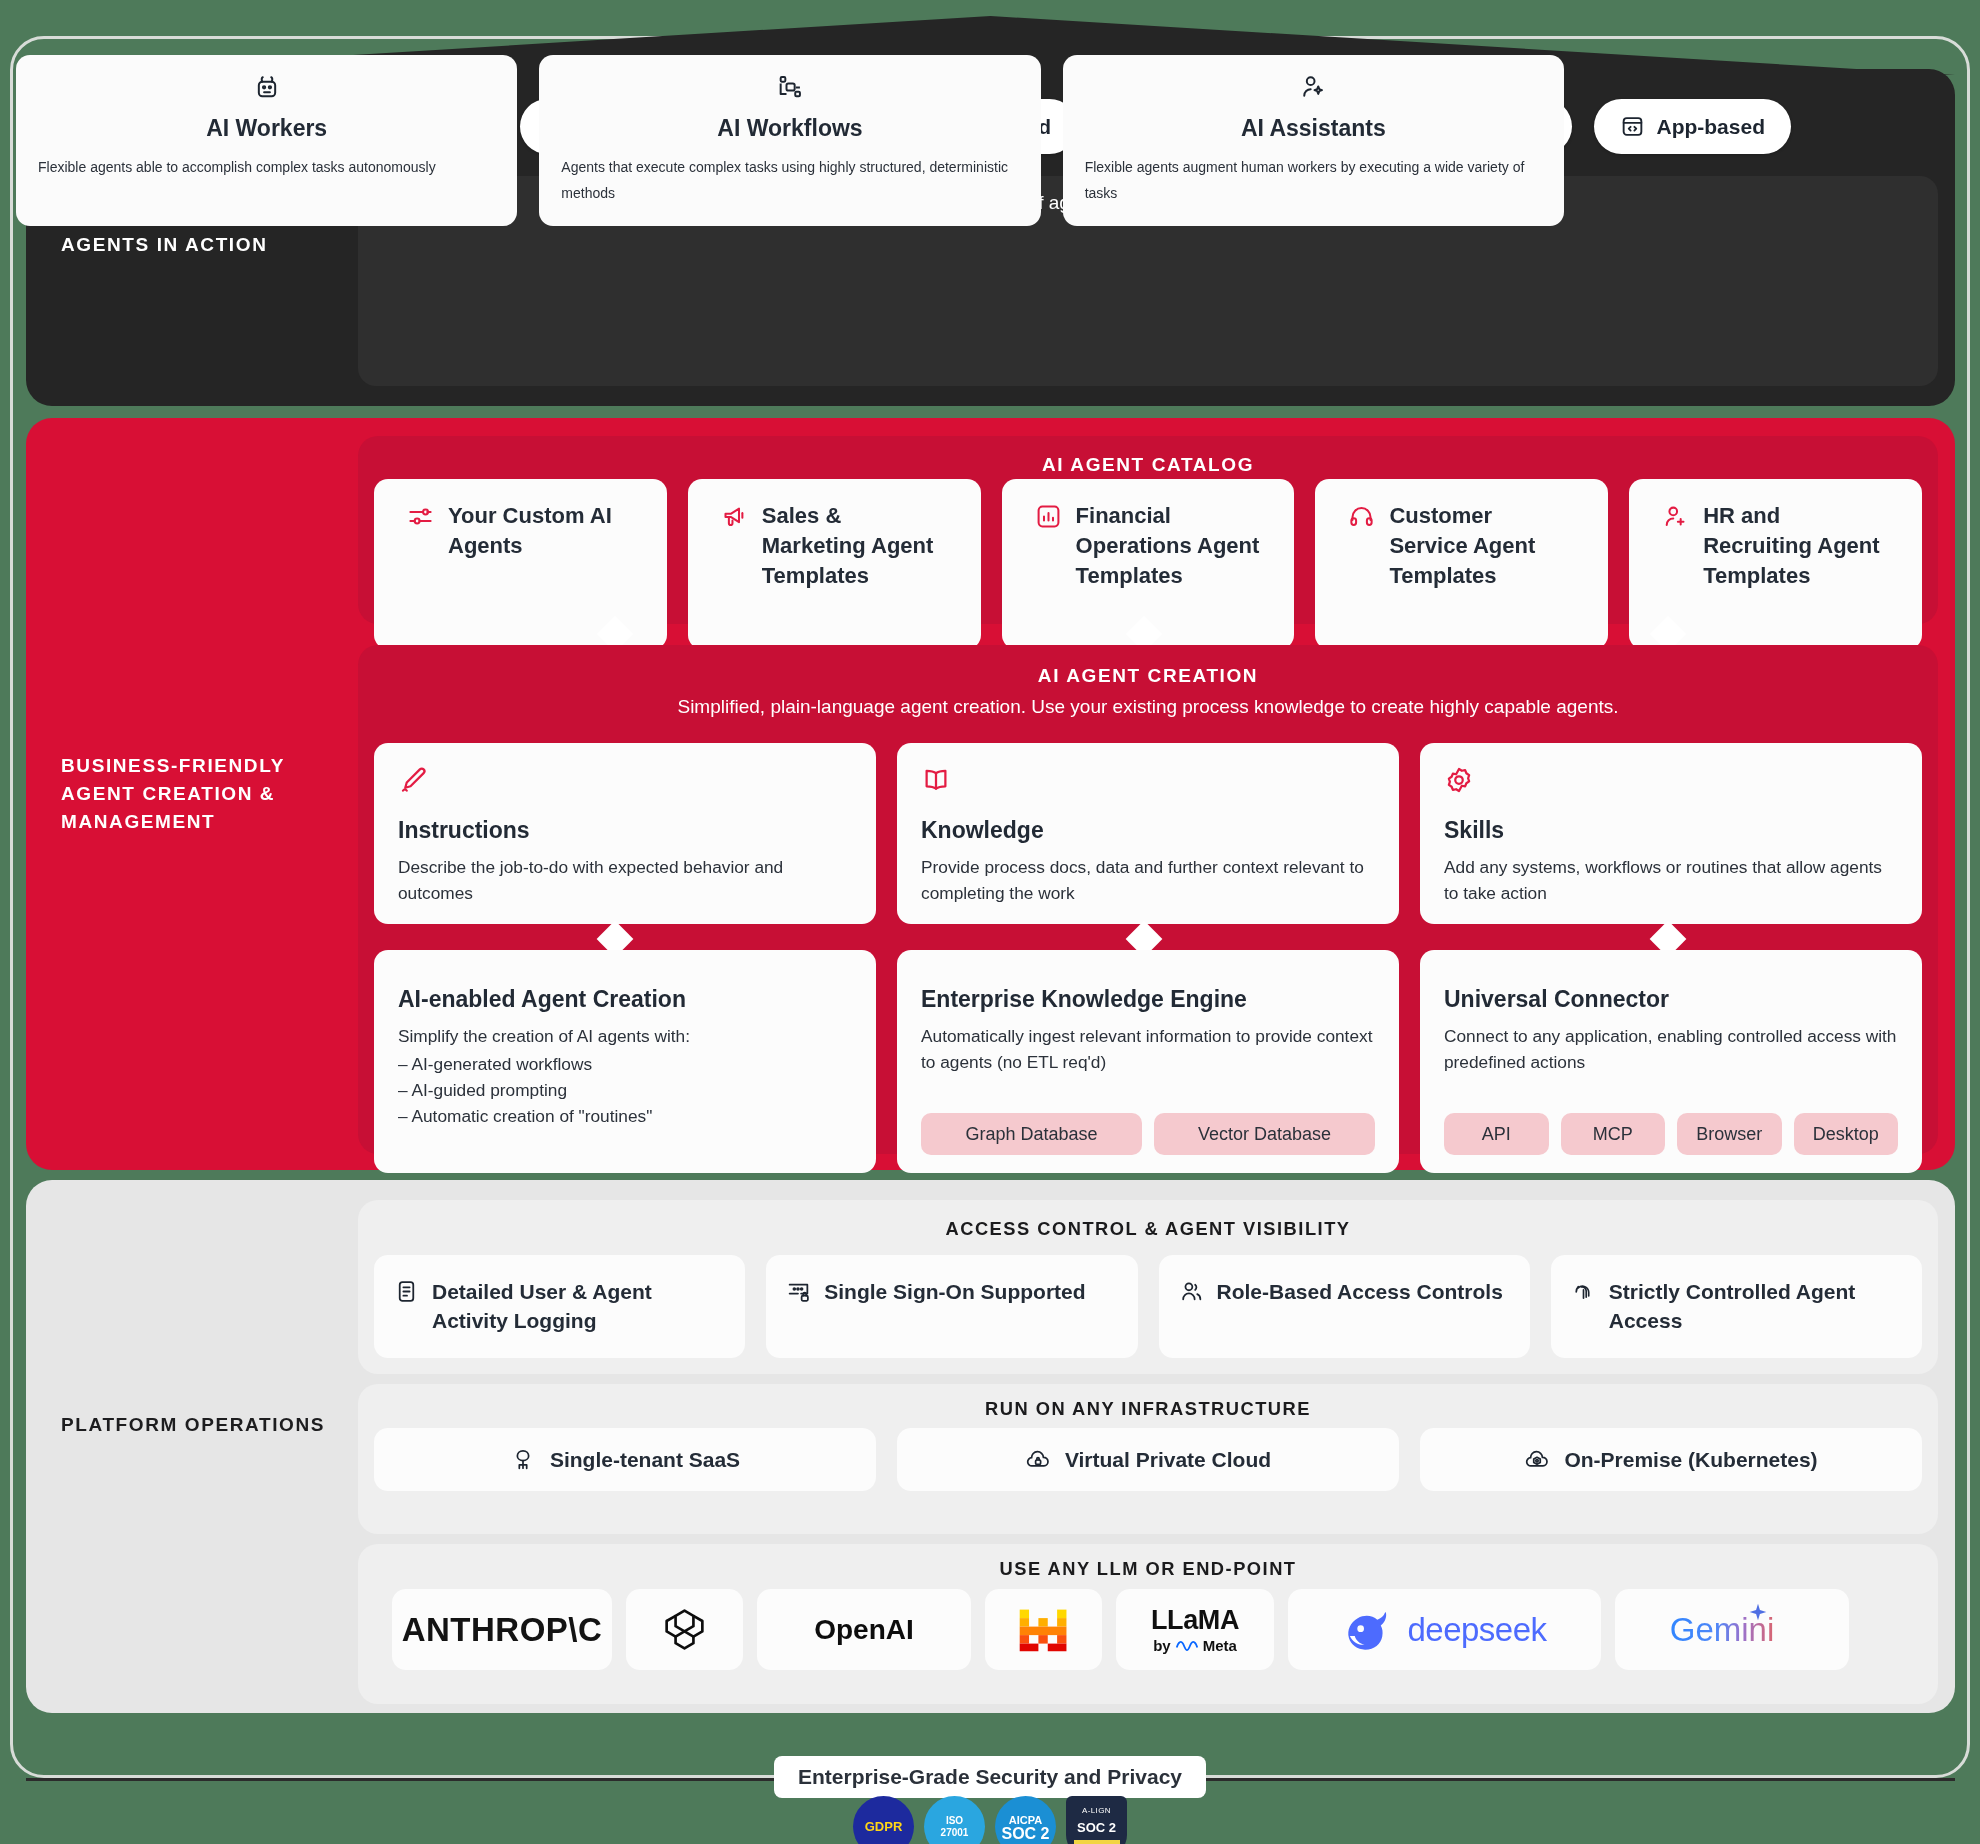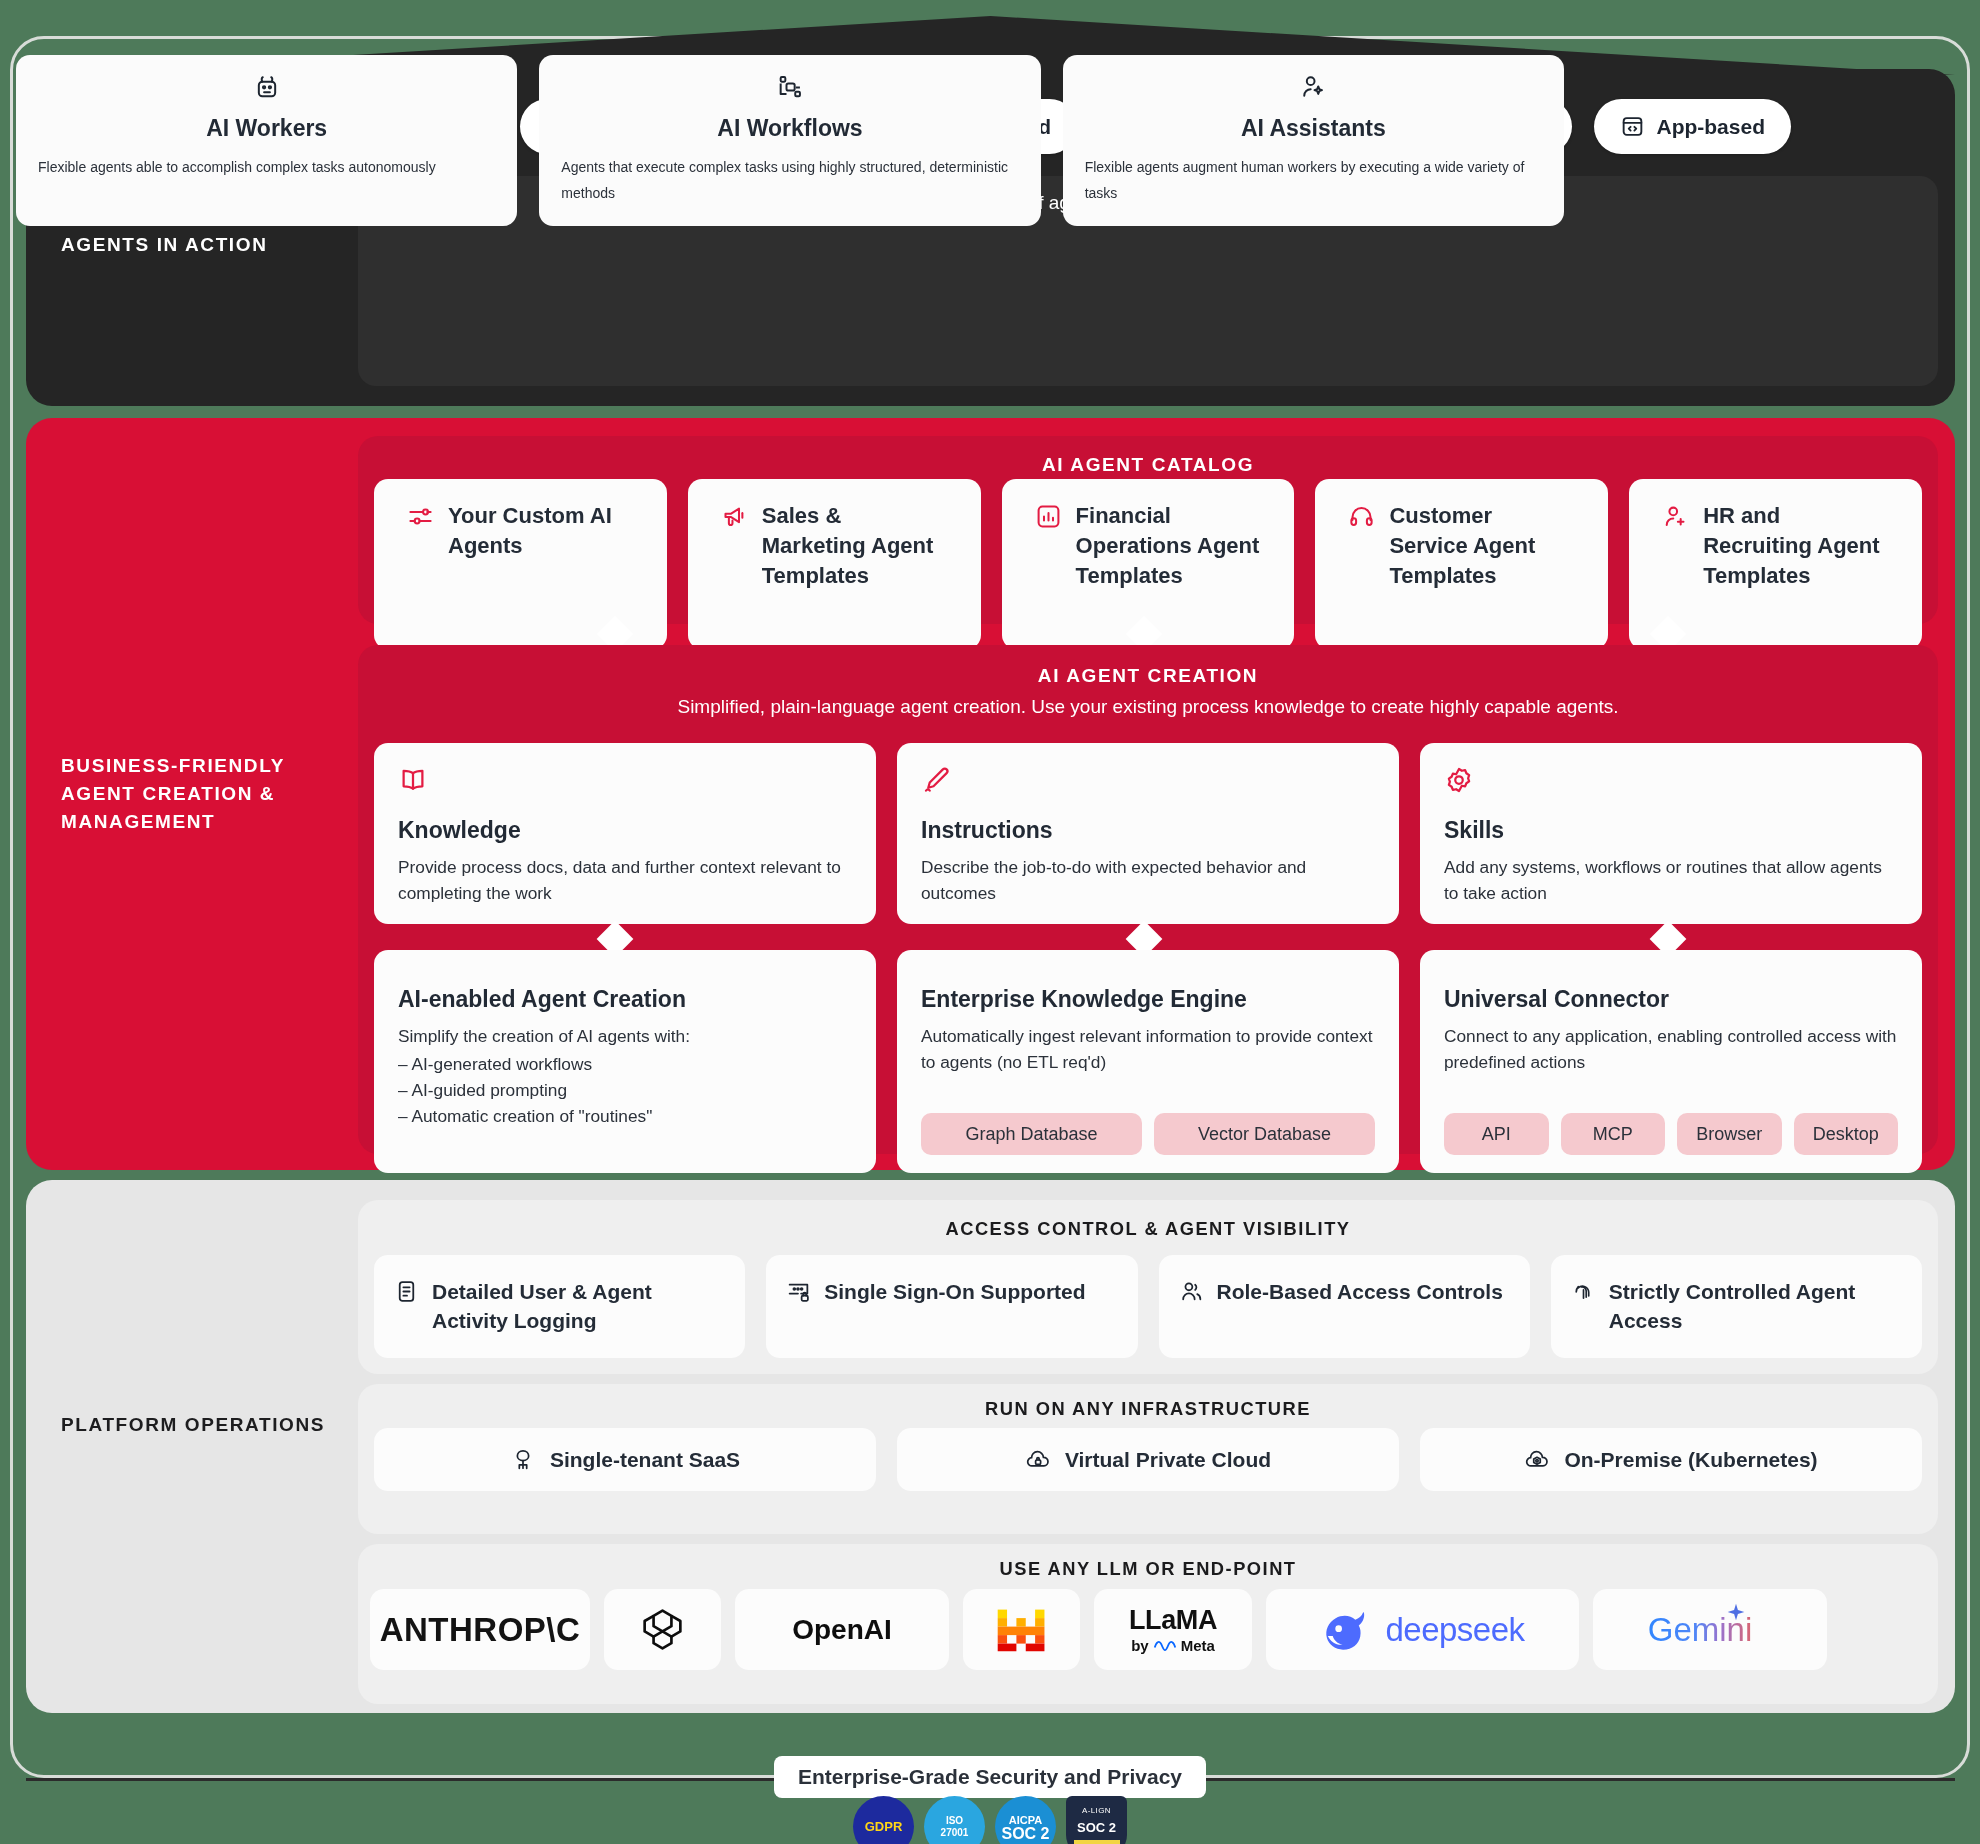--- a/index.html
+++ b/index.html
@@ -287,21 +287,21 @@
     background: #fcfcfc;
     border-radius: 14px;
     height: 63px;
     display: flex; gap: 14px; align-items: center; justify-content: center;
     font-size: 21px; font-weight: 700; color: #242c37;
   }
   .infra-card .ico { width: 26px; height: 26px; flex: none; }
 
   .llm-cards {
     position: absolute;
-    left: 370px; top: 1589px;
+    left: 392px; top: 1589px;
     width: 1548px;
     display: flex;
     gap: 14px;
     align-items: stretch;
   }
   .llm-card {
     background: #fcfcfc;
     border-radius: 14px;
     height: 81px;
     display: flex; align-items: center; justify-content: center;
@@ -518,33 +518,33 @@
   <div class="diamond" style="left:1655px; top:621px;"></div>
 
   <div class="red-inner creation-panel">
     <div class="red-panel-title" style="top:20px;">AI AGENT CREATION</div>
     <div class="red-panel-sub" style="top:51px;">Simplified, plain-language agent creation. Use your existing process knowledge to create highly capable agents.</div>
   </div>
 
   <div class="creation-cards">
     <div class="creation-card">
       <svg class="ico" viewBox="0 0 24 24" fill="none" stroke="#e31c43" stroke-width="1.8" stroke-linecap="round" stroke-linejoin="round">
+        <path d="M17.5 3.5L7 14l-1.2 4.2L10 17 20.5 6.5a2.1 2.1 0 00-3-3z"></path>
+        <path d="M4 20.5c1-1.2 2-1.2 3 0"></path>
+      </svg>
+      <div class="title">Instructions</div>
+      <div class="desc">Describe the job-to-do with expected behavior and outcomes</div>
+    </div>
+    <div class="creation-card">
+      <svg class="ico" viewBox="0 0 24 24" fill="none" stroke="#e31c43" stroke-width="1.8" stroke-linecap="round" stroke-linejoin="round">
         <path d="M12 6.5C10.4 5.2 8.2 4.6 4.5 4.6V17c3.7 0 5.9.6 7.5 1.9 1.6-1.3 3.8-1.9 7.5-1.9V4.6c-3.7 0-5.9.6-7.5 1.9z"></path>
         <path d="M12 6.5v12.4"></path>
       </svg>
       <div class="title">Knowledge</div>
       <div class="desc">Provide process docs, data and further context relevant to completing the work</div>
-    </div>
-    <div class="creation-card">
-      <svg class="ico" viewBox="0 0 24 24" fill="none" stroke="#e31c43" stroke-width="1.8" stroke-linecap="round" stroke-linejoin="round">
-        <path d="M17.5 3.5L7 14l-1.2 4.2L10 17 20.5 6.5a2.1 2.1 0 00-3-3z"></path>
-        <path d="M4 20.5c1-1.2 2-1.2 3 0"></path>
-      </svg>
-      <div class="title">Instructions</div>
-      <div class="desc">Describe the job-to-do with expected behavior and outcomes</div>
     </div>
     <div class="creation-card">
       <svg class="ico" viewBox="0 0 24 24" fill="none" stroke="#e31c43" stroke-width="1.8" stroke-linejoin="round">
         <path d="M12 3.2l2.3 1.4 2.6-.5 1 2.5 2.2 1.5-.8 2.5.8 2.5-2.2 1.5-1 2.5-2.6-.5L12 20.8l-2.3-1.4-2.6.5-1-2.5-2.2-1.5.8-2.5-.8-2.5 2.2-1.5 1-2.5 2.6.5z"></path>
         <circle cx="12" cy="12" r="3"></circle>
       </svg>
       <div class="title">Skills</div>
       <div class="desc">Add any systems, workflows or routines that allow agents to take action</div>
     </div>
   </div>

